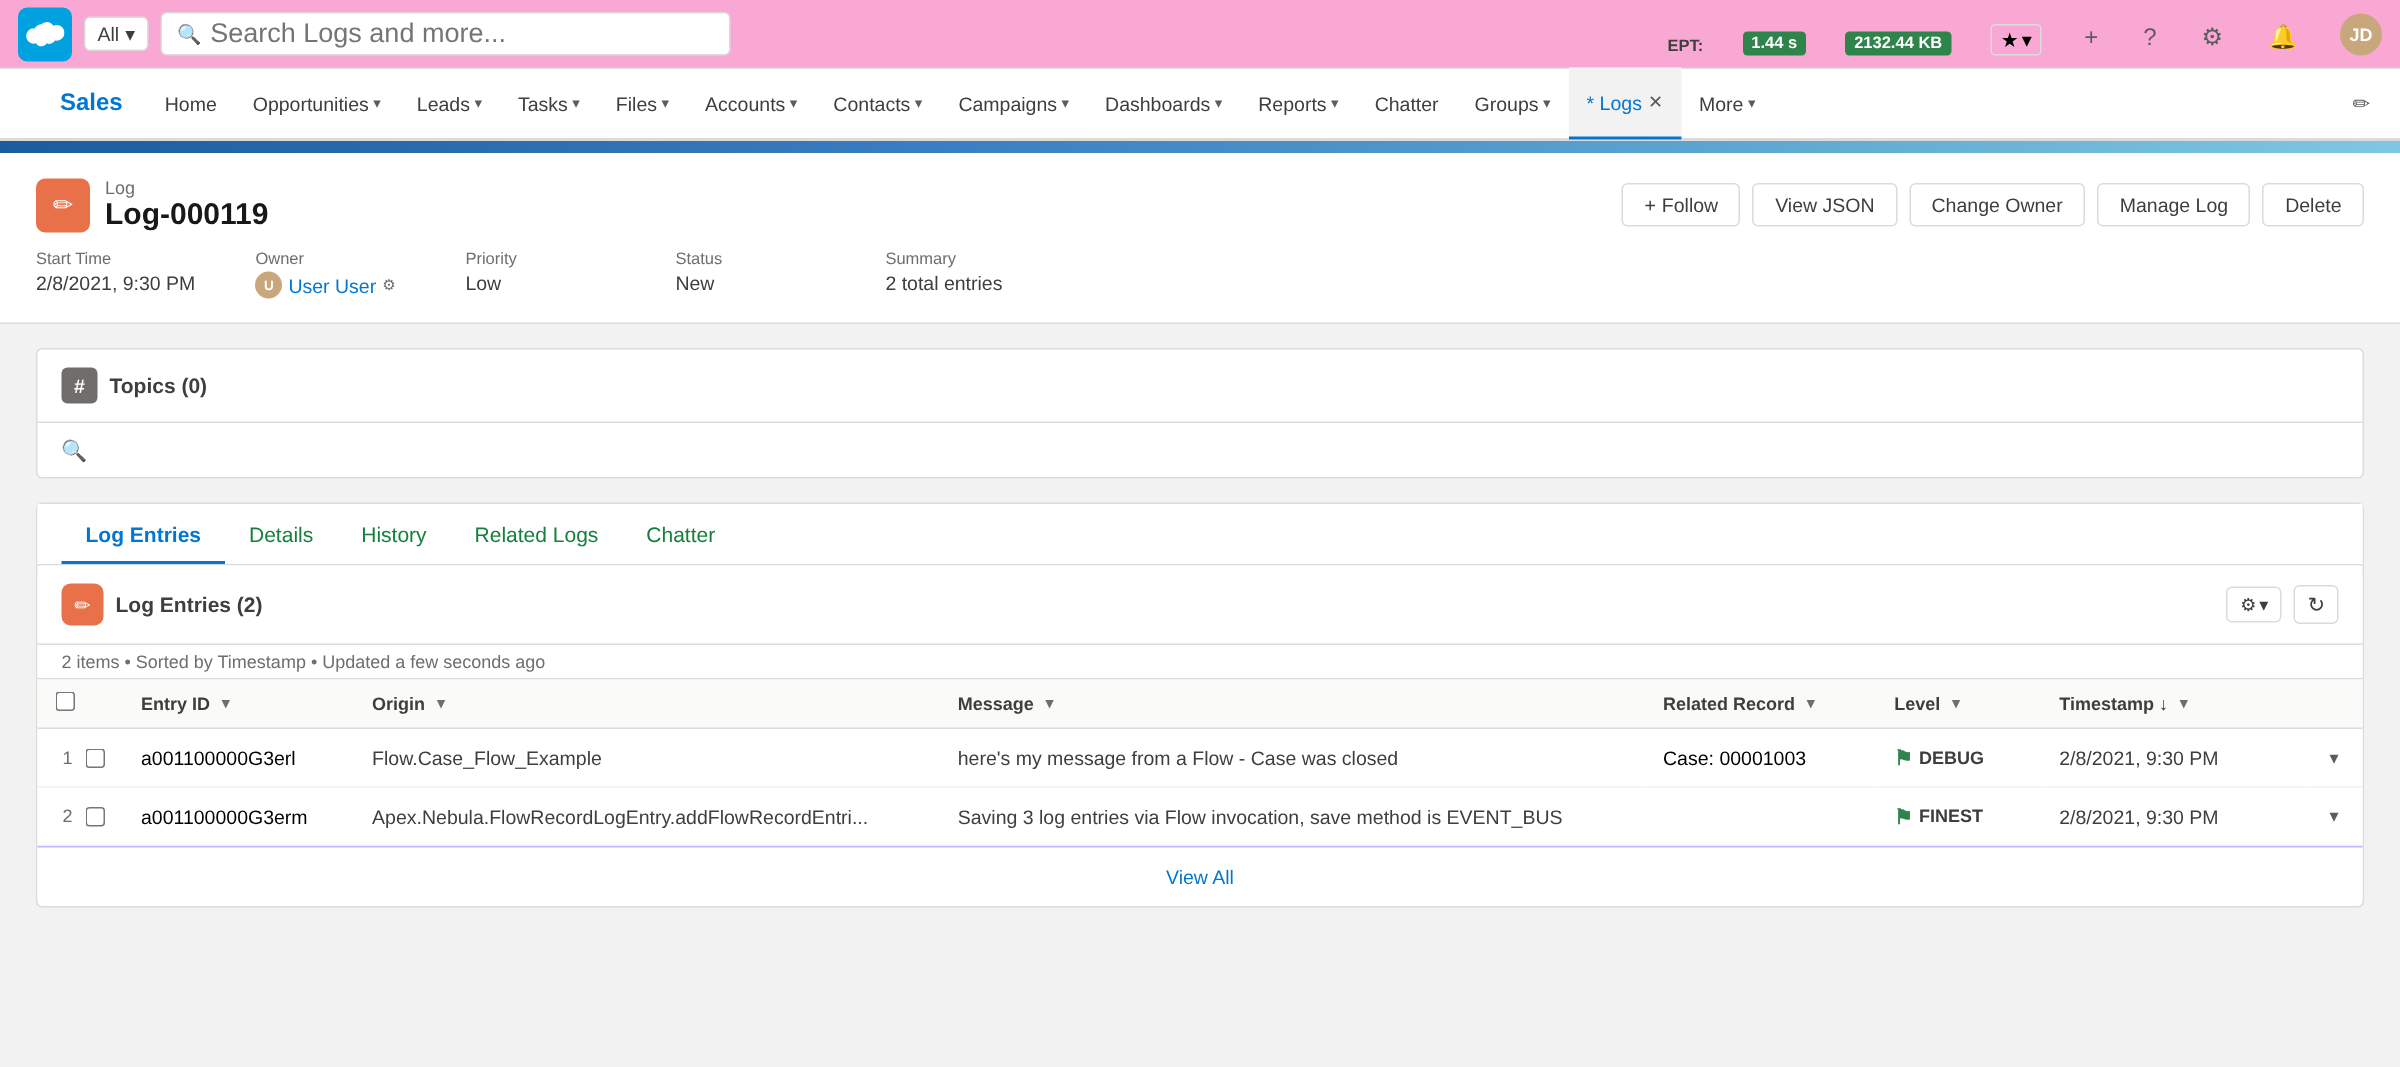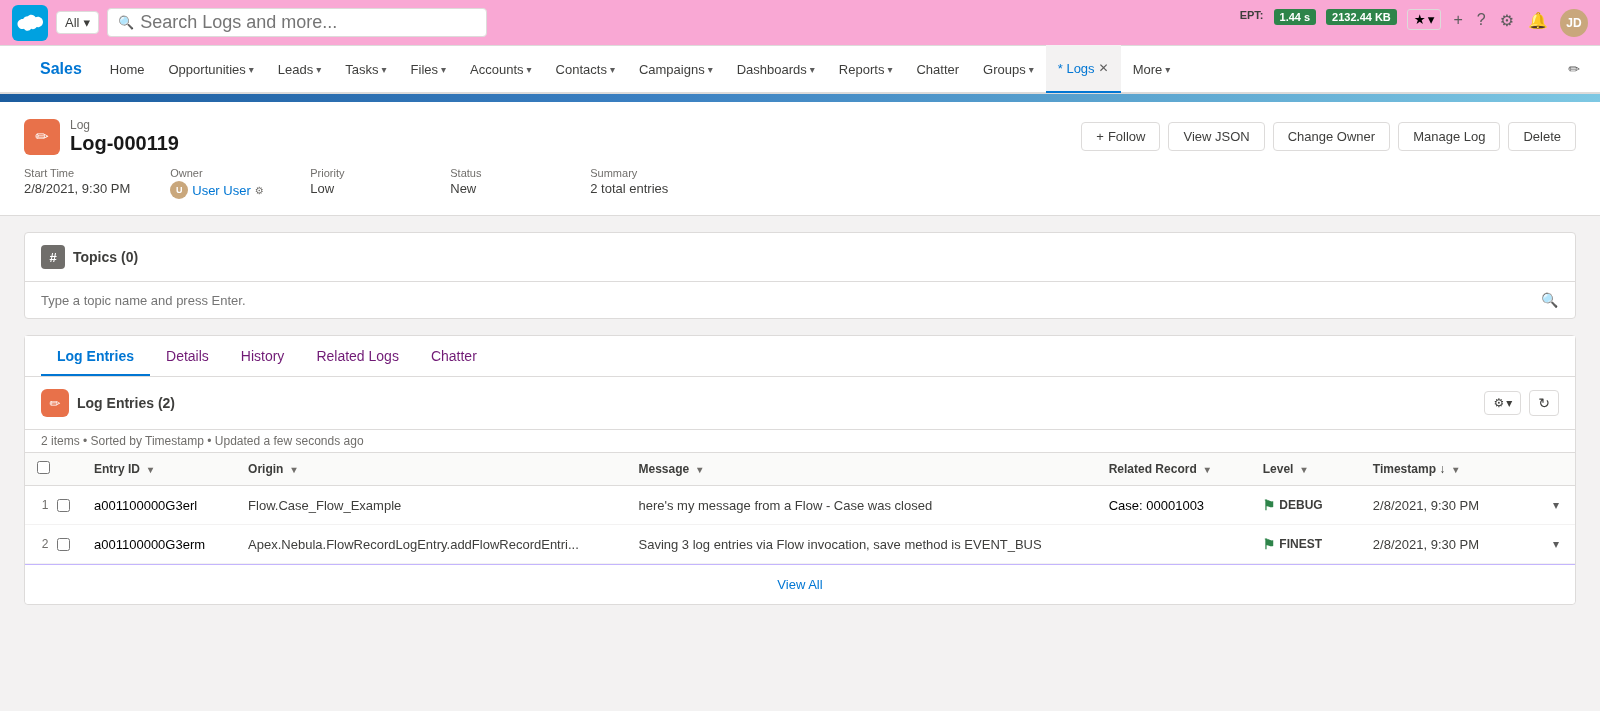--- a/index.html
+++ b/index.html
@@ -9,21 +9,21 @@
     .utility-bar {
       background: #f9a8d4;
       height: 46px;
       display: flex;
       align-items: center;
       padding: 0 12px;
       border-bottom: 1px solid #dddbda;
       justify-content: space-between;
     }
     .utility-bar-left { display: flex; align-items: center; gap: 8px; }
-    .utility-bar-right { display: flex; align-items: flex-start; gap: 10px; }
+    .utility-bar-right { display: flex; align-items: flex-end; gap: 26px; }
     .salesforce-logo {
       width: 36px; height: 36px;
       background: #00a1e0;
       border-radius: 6px;
       display: flex; align-items: center; justify-content: center;
     }
     .salesforce-logo svg { width: 26px; height: 26px; }
     .search-bar {
       display: flex; align-items: center;
       border: 1px solid #dddbda; border-radius: 4px;
@@ -167,21 +167,21 @@
     }
     .topics-search-icon { color: #706e6b; font-size: 14px; }
 
     
     .tabs-bar {
       background: #fff; border-bottom: 1px solid #dddbda;
       display: flex; align-items: flex-end; padding: 0 16px;
       gap: 0;
     }
     .tab-item {
-      padding: 12px 16px 10px; cursor: pointer; font-size: 14px; color: #701a75;
+      padding: 12px 16px 10px; cursor: pointer; font-size: 14px; color: #15803d;
       border-bottom: 2px solid transparent; white-space: nowrap;
     }
     .tab-item.active { color: #0176d3; border-bottom: 2px solid #0176d3; font-weight: 600; }
 
     
     .log-entries-card { background: #fff; border-radius: 4px; border: 1px solid #dddbda; }
     .log-entries-header {
       display: flex; align-items: center; justify-content: space-between;
       padding: 12px 16px; border-bottom: 1px solid #dddbda;
     }
@@ -384,21 +384,20 @@
   <div class="main-content">
 
     <div class="card">
       <div class="card-header">
         <div class="card-icon">
           <span>#</span>
         </div>
         <span class="card-title">Topics (0)</span>
       </div>
       <div class="topics-input-row">
-        <input type="text" class="topics-input" placeholder="Type a topic name and press Enter." style="">
         <span class="topics-search-icon">🔍</span>
       </div>
     </div>
 
     <div class="card">
       <div class="tabs-bar">
         <div class="tab-item active">Log Entries</div>
         <div class="tab-item">Details</div>
         <div class="tab-item">History</div>
         <div class="tab-item">Related Logs</div>

